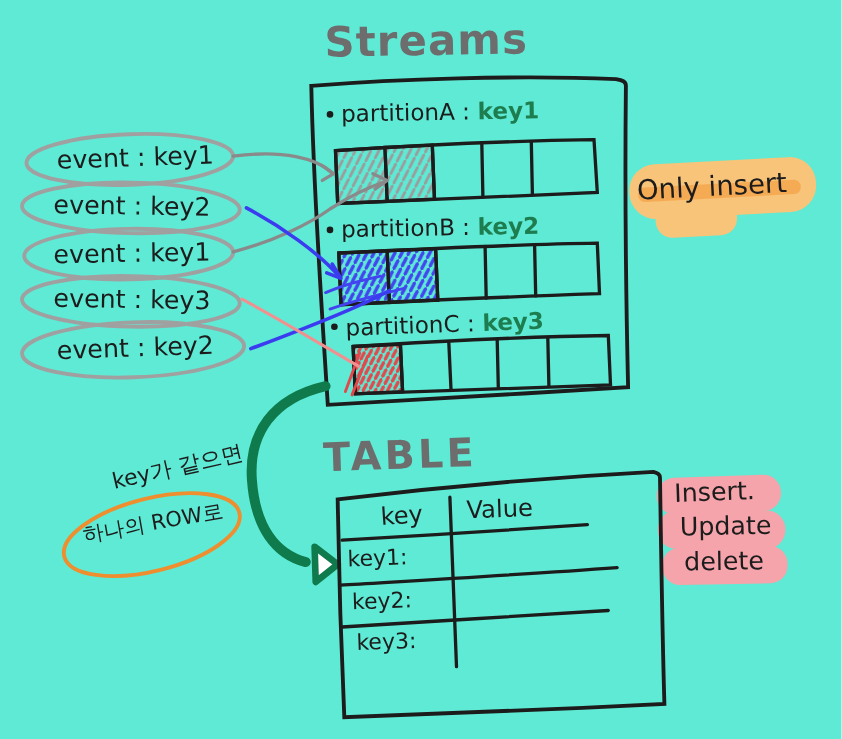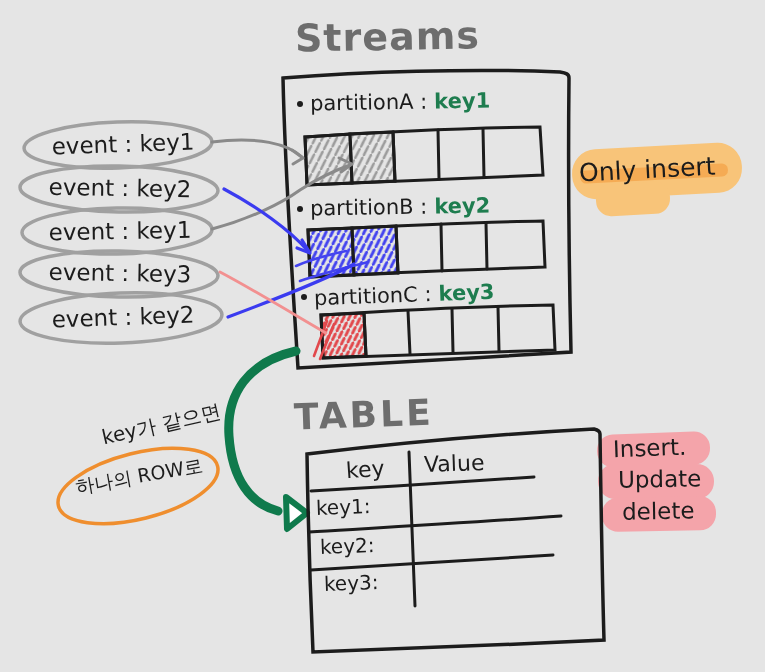--- a/index.html
+++ b/index.html
@@ -1,16 +1,16 @@
 <!DOCTYPE html>
 <html><head>
 <meta charset="utf-8">
 <style>
   html,body{margin:0;padding:0;background:#ffffff;}
-  .page{position:relative;width:765px;height:672px;background:#e5e5e5;overflow:hidden;
+  .page{position:relative;width:765px;height:672px;background:#5eead4;overflow:hidden;
         font-family:"DejaVu Sans",sans-serif;}
   svg.draw{position:absolute;left:0;top:0;}
   .t{position:absolute;white-space:nowrap;color:#1c1c1c;line-height:1.05;}
   .title{font-weight:bold;color:#6d6d6d;}
   .key{color:#1e7d4f;font-weight:bold;margin-left:7px;}
   .ev{width:190px;text-align:center;font-size:23px;}
   .plabel{font-size:21px;}
   .rowkey{font-size:20px;}
   .op{font-size:23px;}
   .kor{font-size:20px;transform-origin:left top;}

